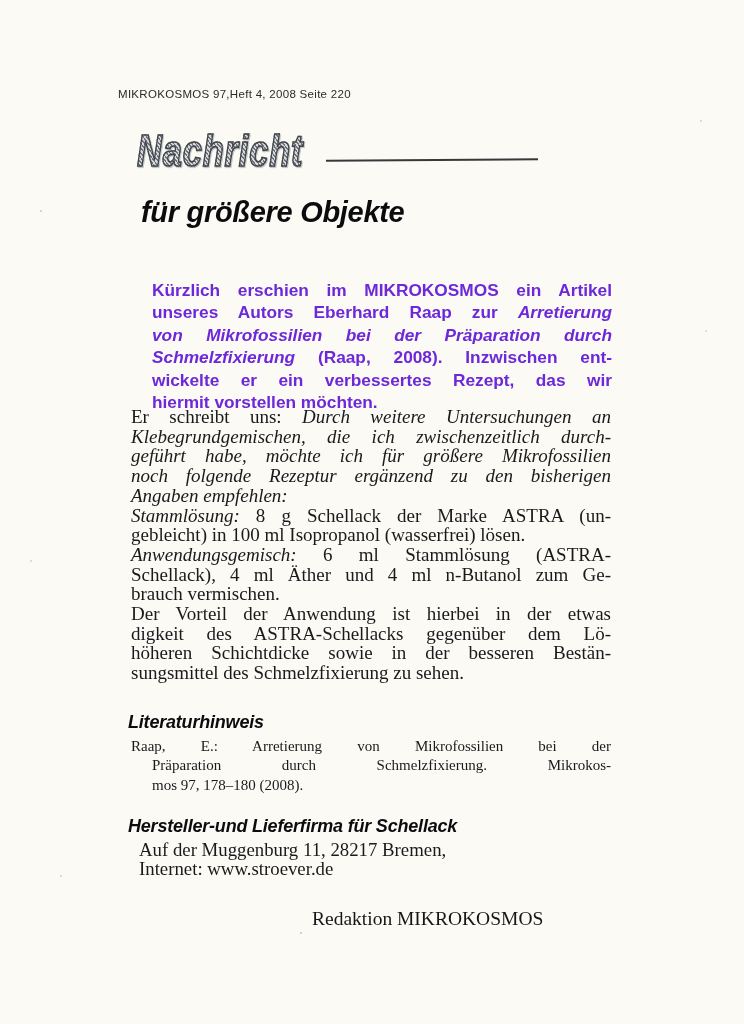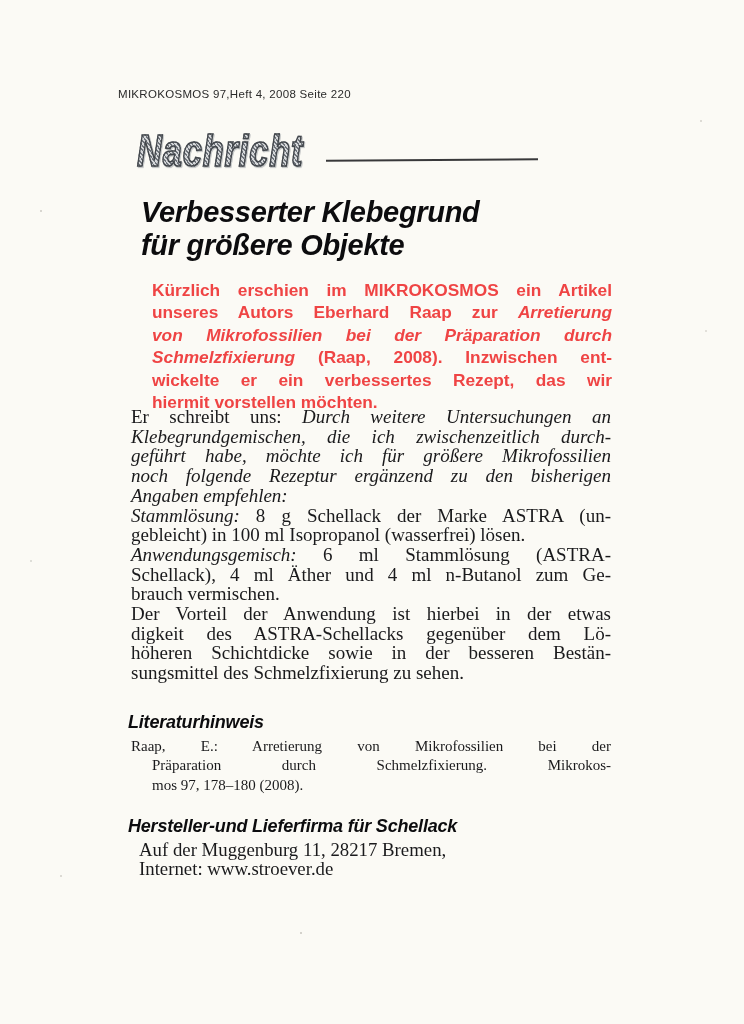--- a/index.html
+++ b/index.html
@@ -42,21 +42,21 @@
   }
   .article-title{
     position:absolute;left:141px;top:196px;
     font-family:"Liberation Sans","DejaVu Sans",sans-serif;
     font-weight:bold;font-style:italic;
     font-size:29px;line-height:32.5px;letter-spacing:-.3px;color:#0c0c0e;
   }
   .intro{
     position:absolute;left:152px;top:279px;width:460px;
     font-family:"Liberation Sans","DejaVu Sans",sans-serif;
-    font-weight:bold;font-size:17.3px;line-height:22.4px;color:#ef4444;
+    font-weight:bold;font-size:17.3px;line-height:22.4px;color:#6d28d9;
   }
   .body-text{
     position:absolute;left:131px;top:407px;width:480px;
     font-size:19px;line-height:19.7px;
   }
   .section-heading{
     position:absolute;left:128px;
     font-family:"Liberation Sans","DejaVu Sans",sans-serif;
     font-weight:bold;font-style:italic;
     font-size:18px;color:#0c0c0e;letter-spacing:-.2px;
@@ -88,21 +88,20 @@
 <body>
 
 <div class="page">
 
   <div class="running-head">MIKROKOSMOS 97,Heft 4, 2008 Seite 220</div>
 
   <div class="logo">Nachricht</div>
   <div class="logo-rule"></div>
 
   <div class="article-title">
-    <div>Verbesserter Klebegrund</div>
     <div>für größere Objekte</div>
   </div>
 
   <div class="intro">
       <div class="rl just"><span class="st-r">Kürzlich erschien im MIKROKOSMOS ein Artikel</span></div>
       <div class="rl just"><span class="st-r">unseres Autors Eberhard Raap zur </span><span class="st-i">Arretierung</span></div>
       <div class="rl just"><span class="st-i">von Mikrofossilien bei der Präparation durch</span></div>
       <div class="rl just"><span class="st-i">Schmelzfixierung</span><span class="st-r"> (Raap, 2008). Inzwischen ent-</span></div>
       <div class="rl just"><span class="st-r">wickelte er ein verbessertes Rezept, das wir</span></div>
       <div class="rl last"><span class="st-r">hiermit vorstellen möchten.</span></div>
@@ -131,14 +130,15 @@
       <div class="rl just ind"><span class="st-r">Präparation durch Schmelzfixierung. Mikrokos-</span></div>
       <div class="rl last ind"><span class="st-r">mos 97, 178–180 (2008).</span></div>
     </div>
 
   <div class="section-heading supplier-heading">Hersteller-und Lieferfirma für Schellack</div>
   <div class="address">
       <div class="pline">Auf der Muggenburg 11, 28217 Bremen,</div>
       <div class="pline">Internet: www.stroever.de</div>
     </div>
 
+  <div class="signoff">Redaktion MIKROKOSMOS</div>
 
 </div>
 
 </body></html>

